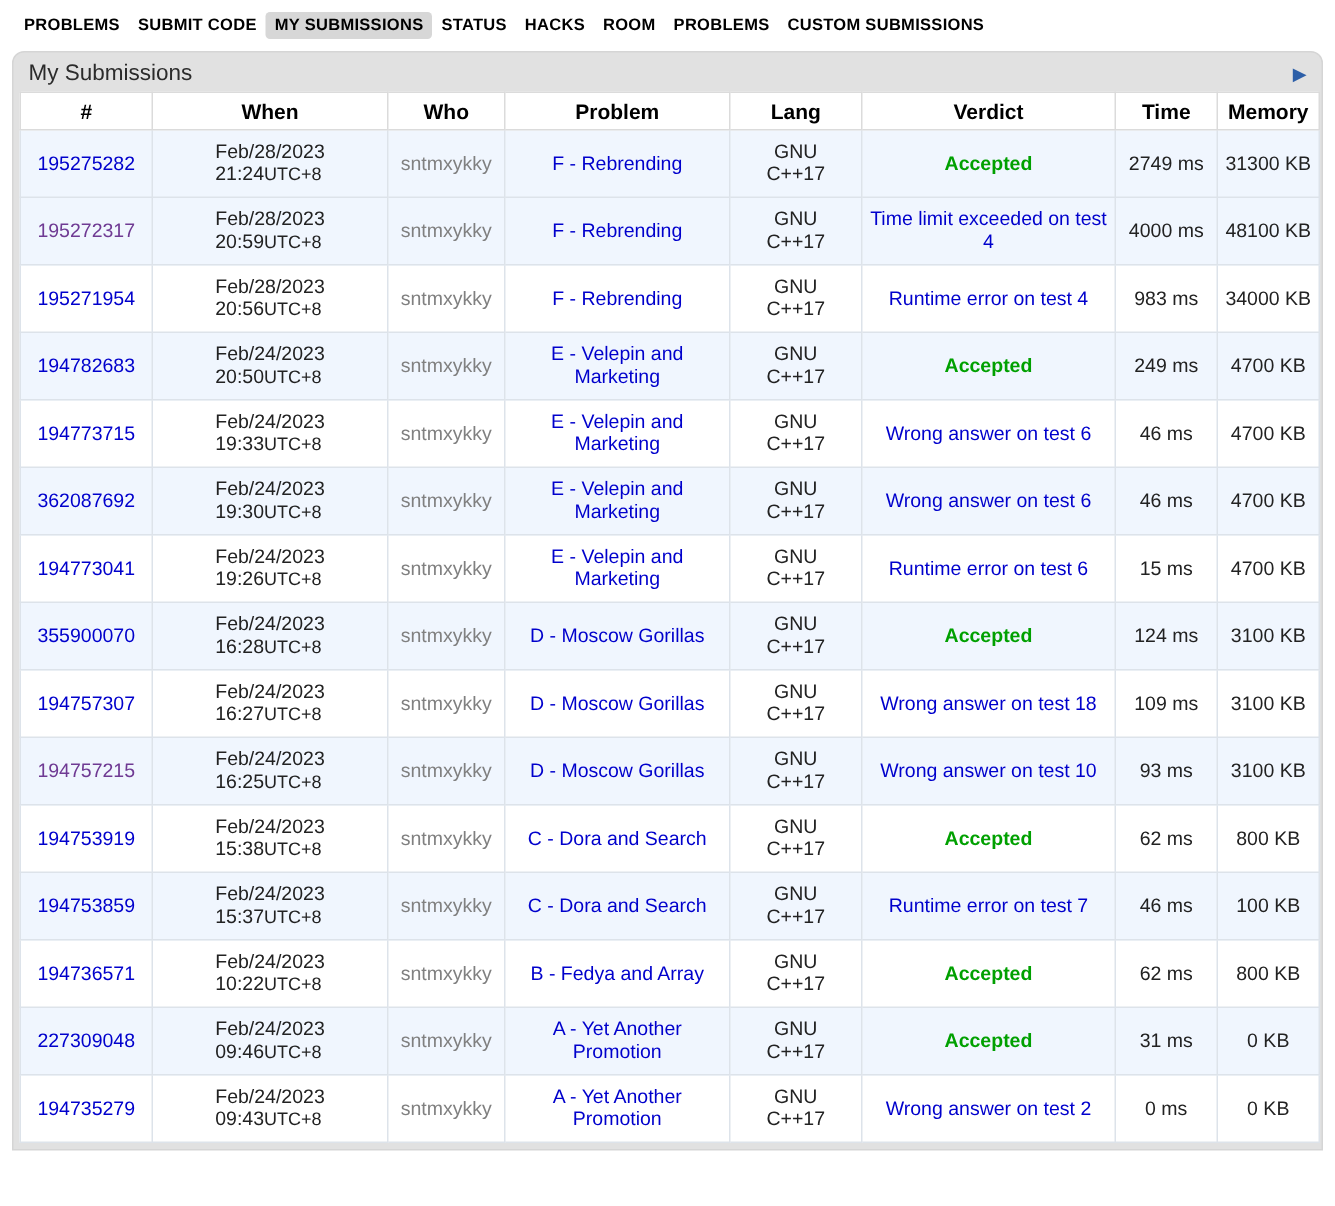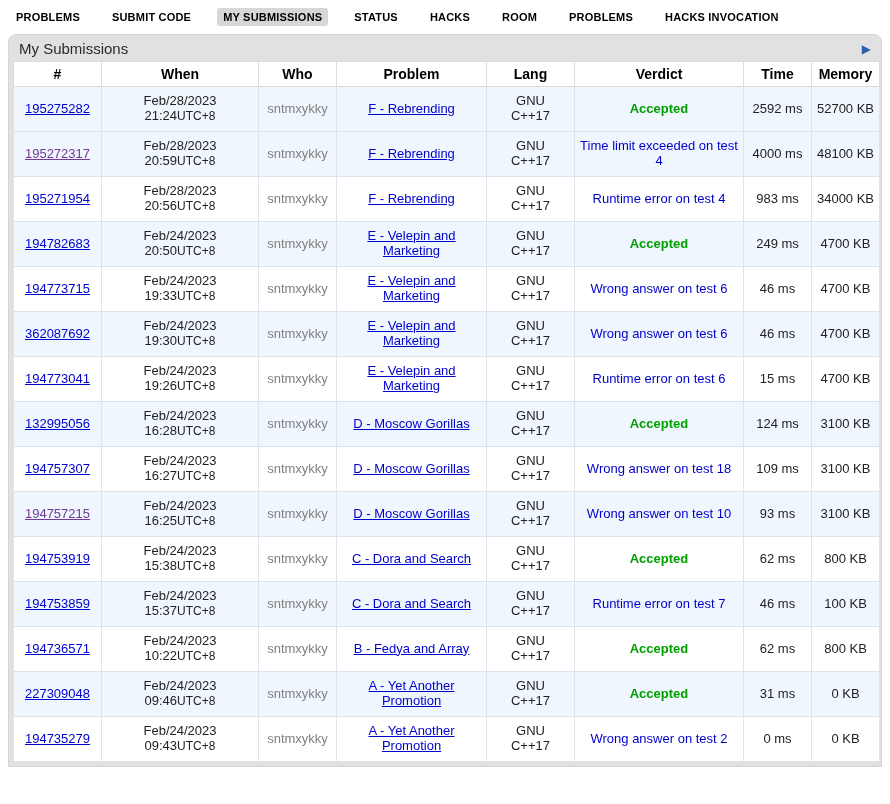--- a/index.html
+++ b/index.html
@@ -1,20 +1,20 @@
 <!DOCTYPE html>
 <html style="--link: #0000cc; --visited: #6f3a93; --accepted: #00a000; --verdict: #0000cc; --row-alt: #f0f6fe; --nav-active: #d7d7d7; --user-gray: #808080;"><head>
 <meta charset="utf-8">
 <style>
   * { box-sizing: border-box; margin: 0; padding: 0; }
   html, body { width: 890px; background: #fff; font-family: "Liberation Sans", sans-serif; }
   body { height: 804px; overflow: hidden; }
 
   
-  .topnav { display: flex; align-items: center; gap: 20px; padding: 8px 10px 5px 10px; }
+  .topnav { display: flex; align-items: center; gap: 0; padding: 8px 10px 5px 10px; }
   .nav-item {
     font-size: 11px; font-weight: bold; color: #000; text-decoration: none;
     letter-spacing: 0.2px; padding: 3px 6px; border-radius: 3px; cursor: pointer;
     white-space: nowrap;
   }
   .nav-item.active { background: var(--nav-active, #d7d7d7); }
 
   
   .datatable {
     margin: 3px 8px 0 8px;
@@ -43,42 +43,42 @@
     font-size: 14px; font-weight: bold; height: 25px; text-align: center;
     border: 1px solid #dbdbdb; background: #fff; color: #000; padding: 2px;
   }
   td {
     font-size: 13px; text-align: center; vertical-align: middle;
     height: 45px; border: 1px solid #dde3ea; padding: 2px 4px;
     color: #222; line-height: 1.15;
   }
   tr.alt td { background: var(--row-alt, #f0f6fe); }
 
-  a.link { color: var(--link, #0000cc); text-decoration: underline; cursor: pointer; }
+  a.link { color: var(--link, #0000cc); cursor: pointer; }
   a.link.visited { color: var(--visited, #6f3a93); }
   a.user-link { color: var(--user-gray, #808080); text-decoration: none; cursor: pointer; }
 
-  .when-block { display: inline-block; text-align: center; }
+  .when-block { display: inline-block; text-align: left; }
   .tz { font-size: 12px; }
 
   .v-accepted { color: var(--accepted, #00a000); font-weight: bold; }
   .v-fail { color: var(--verdict, #0000cc); }
 </style>
 </head>
 <body>
 
 <nav class="topnav" id="topnav">
     <a class="nav-item">PROBLEMS</a>
     <a class="nav-item">SUBMIT CODE</a>
     <a class="nav-item active">MY SUBMISSIONS</a>
     <a class="nav-item">STATUS</a>
     <a class="nav-item">HACKS</a>
     <a class="nav-item">ROOM</a>
     <a class="nav-item">PROBLEMS</a>
-    <a class="nav-item">HACKS INVOCATION</a>
+    <a class="nav-item">CUSTOM SUBMISSIONS</a>
   </nav>
 
 <div class="datatable">
   <div class="caption">
     <span>My Submissions</span>
     <span class="arrow">▶</span>
   </div>
   <table>
     <colgroup>
       <col class="c-id">
@@ -103,22 +103,22 @@
         </tr>
       </thead>
     <tbody id="rows">
         <tr class="alt">
           <td><a class="link">195275282</a></td>
           <td><span class="when-block"><div>Feb/28/2023</div><div>21:24<span class="tz">UTC+8</span></div></span></td>
           <td><a class="user-link">sntmxykky</a></td>
           <td><a class="link">F - Rebrending</a></td>
           <td>GNU<br>C++17</td>
           <td><span class="v-accepted">Accepted</span></td>
-          <td>2592 ms</td>
-          <td>52700 KB</td>
+          <td>2749 ms</td>
+          <td>31300 KB</td>
         </tr>
         <tr class="alt">
           <td><a class="link visited">195272317</a></td>
           <td><span class="when-block"><div>Feb/28/2023</div><div>20:59<span class="tz">UTC+8</span></div></span></td>
           <td><a class="user-link">sntmxykky</a></td>
           <td><a class="link">F - Rebrending</a></td>
           <td>GNU<br>C++17</td>
           <td><span class="v-fail">Time limit exceeded on test 4</span></td>
           <td>4000 ms</td>
           <td>48100 KB</td>
@@ -167,21 +167,21 @@
           <td><a class="link">194773041</a></td>
           <td><span class="when-block"><div>Feb/24/2023</div><div>19:26<span class="tz">UTC+8</span></div></span></td>
           <td><a class="user-link">sntmxykky</a></td>
           <td><a class="link">E - Velepin and Marketing</a></td>
           <td>GNU<br>C++17</td>
           <td><span class="v-fail">Runtime error on test 6</span></td>
           <td>15 ms</td>
           <td>4700 KB</td>
         </tr>
         <tr class="alt">
-          <td><a class="link">132995056</a></td>
+          <td><a class="link">355900070</a></td>
           <td><span class="when-block"><div>Feb/24/2023</div><div>16:28<span class="tz">UTC+8</span></div></span></td>
           <td><a class="user-link">sntmxykky</a></td>
           <td><a class="link">D - Moscow Gorillas</a></td>
           <td>GNU<br>C++17</td>
           <td><span class="v-accepted">Accepted</span></td>
           <td>124 ms</td>
           <td>3100 KB</td>
         </tr>
         <tr>
           <td><a class="link">194757307</a></td>

